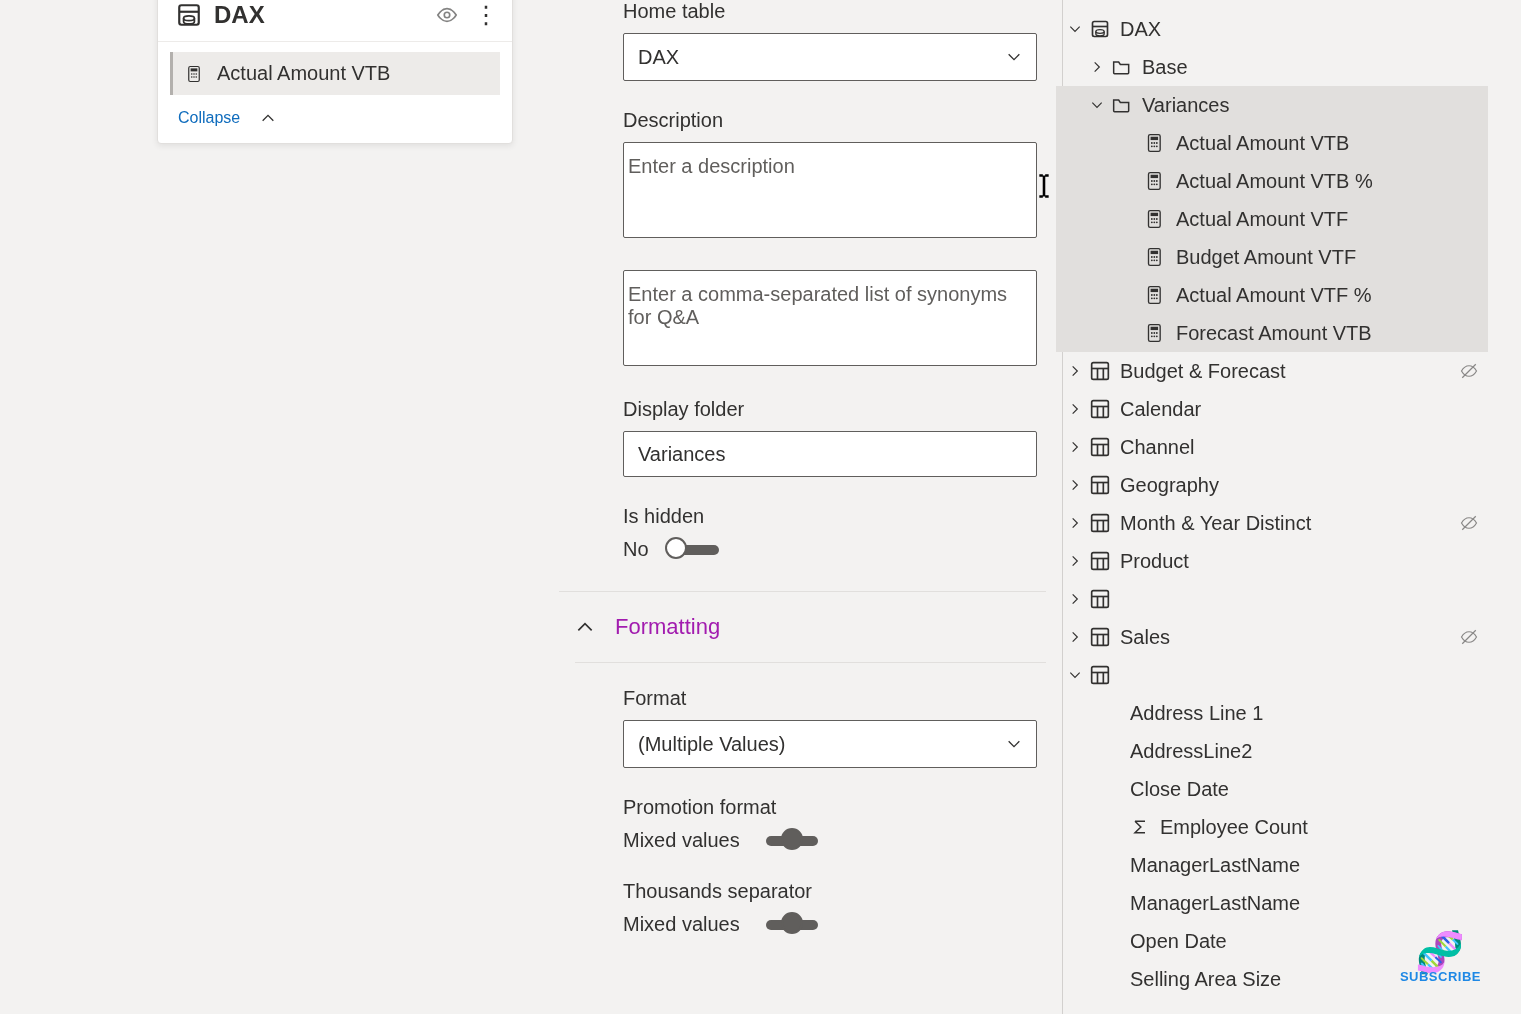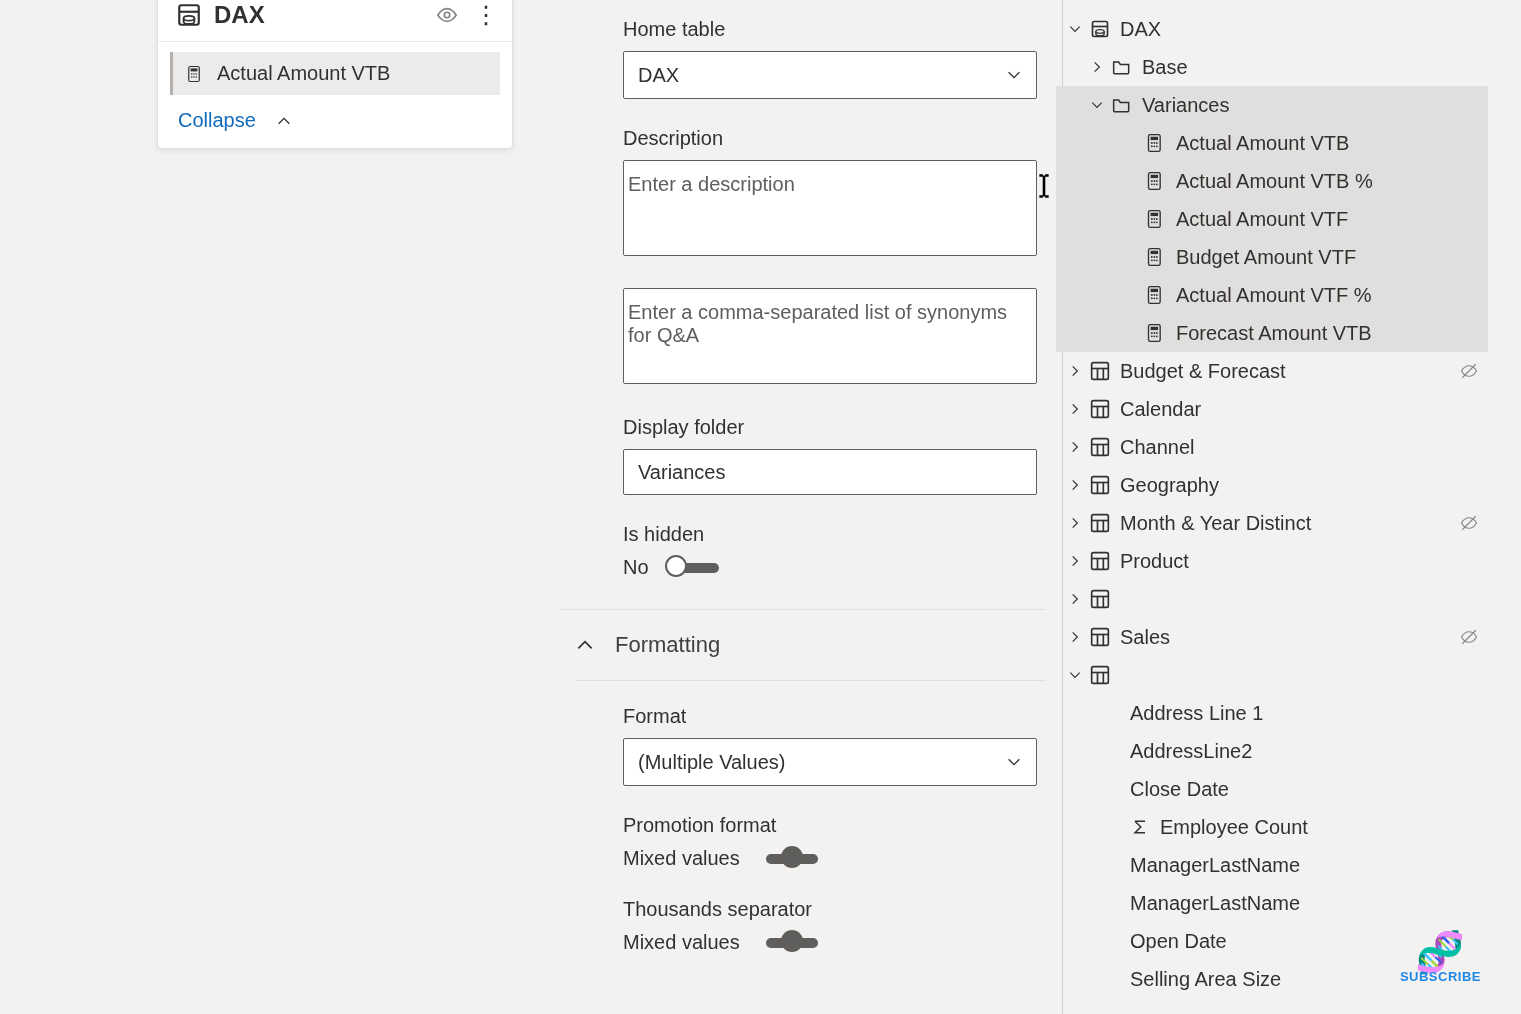--- a/index.html
+++ b/index.html
@@ -37,21 +37,21 @@
     margin: 10px 12px 0 12px;
     background: #edebe9;
     border-left: 3px solid #b3b0ad;
     padding: 10px 12px;
   }
   .card-row .meas-icon { width:18px; height:18px; margin-right: 14px; }
   .card-row .label { font-size: 20px; color:#323130; }
   .collapse {
     display:flex; align-items:center;
     padding: 14px 20px 4px 20px;
-    color: #0f6cbd; font-size: 20px;
+    color: #0f6cbd; font-size: 16px;
     gap: 20px;
   }
   .collapse svg { width:16px; height:16px; }
 
   
   .props {
     position:absolute;
     left: 623px; top: 0;
     width: 440px;
     height: 100%;
@@ -79,21 +79,21 @@
     width: 52px; height: 10px; background:#605e5c; border-radius:5px; position:relative;
   }
   .toggle .knob {
     position:absolute; width:22px; height:22px; background:#fff;
     border:2px solid #605e5c; border-radius:50%; top:-8px; left:-2px;
   }
   .toggle.mid .knob { left: 15px; background:#605e5c; border-color:#605e5c;}
   .section-break { height:1px; background:#e1dfdd; margin: 30px 0 0 -64px; }
   .section-head {
     display:flex; align-items:center; gap:20px;
-    font-size:22px; color:#404040; padding: 22px 0 22px 0px;
+    font-size:22px; color:#a21caf; padding: 22px 0 22px 0px;
     margin-left:-48px;
     border-bottom:1px solid #e1dfdd;
     margin-bottom: 24px;
   }
   .section-head svg { width:20px; height:20px; }
   .mixed-row { display:flex; align-items:center; gap:26px; font-size:20px; margin-top:6px;}
 
   
   .tree {
     position:absolute;
@@ -198,21 +198,21 @@
   </div>
   <div class="collapse">
     <span>Collapse</span>
     <svg viewBox="0 0 24 24">
         <use href="#i-chev-up" stroke="#0f6cbd"></use>
       </svg>
   </div>
 </div>
 
 <div class="props">
-  <div class="group" style="margin-top:18px">
+  <div class="group" style="margin-top:0">
     <div class="field-label">Home table</div>
     <div class="select">
       <span>DAX</span>
       <svg class="chev" viewBox="0 0 24 24">
           <use href="#i-chev-down"></use>
         </svg>
     </div>
   </div>
 
   <div class="group">

